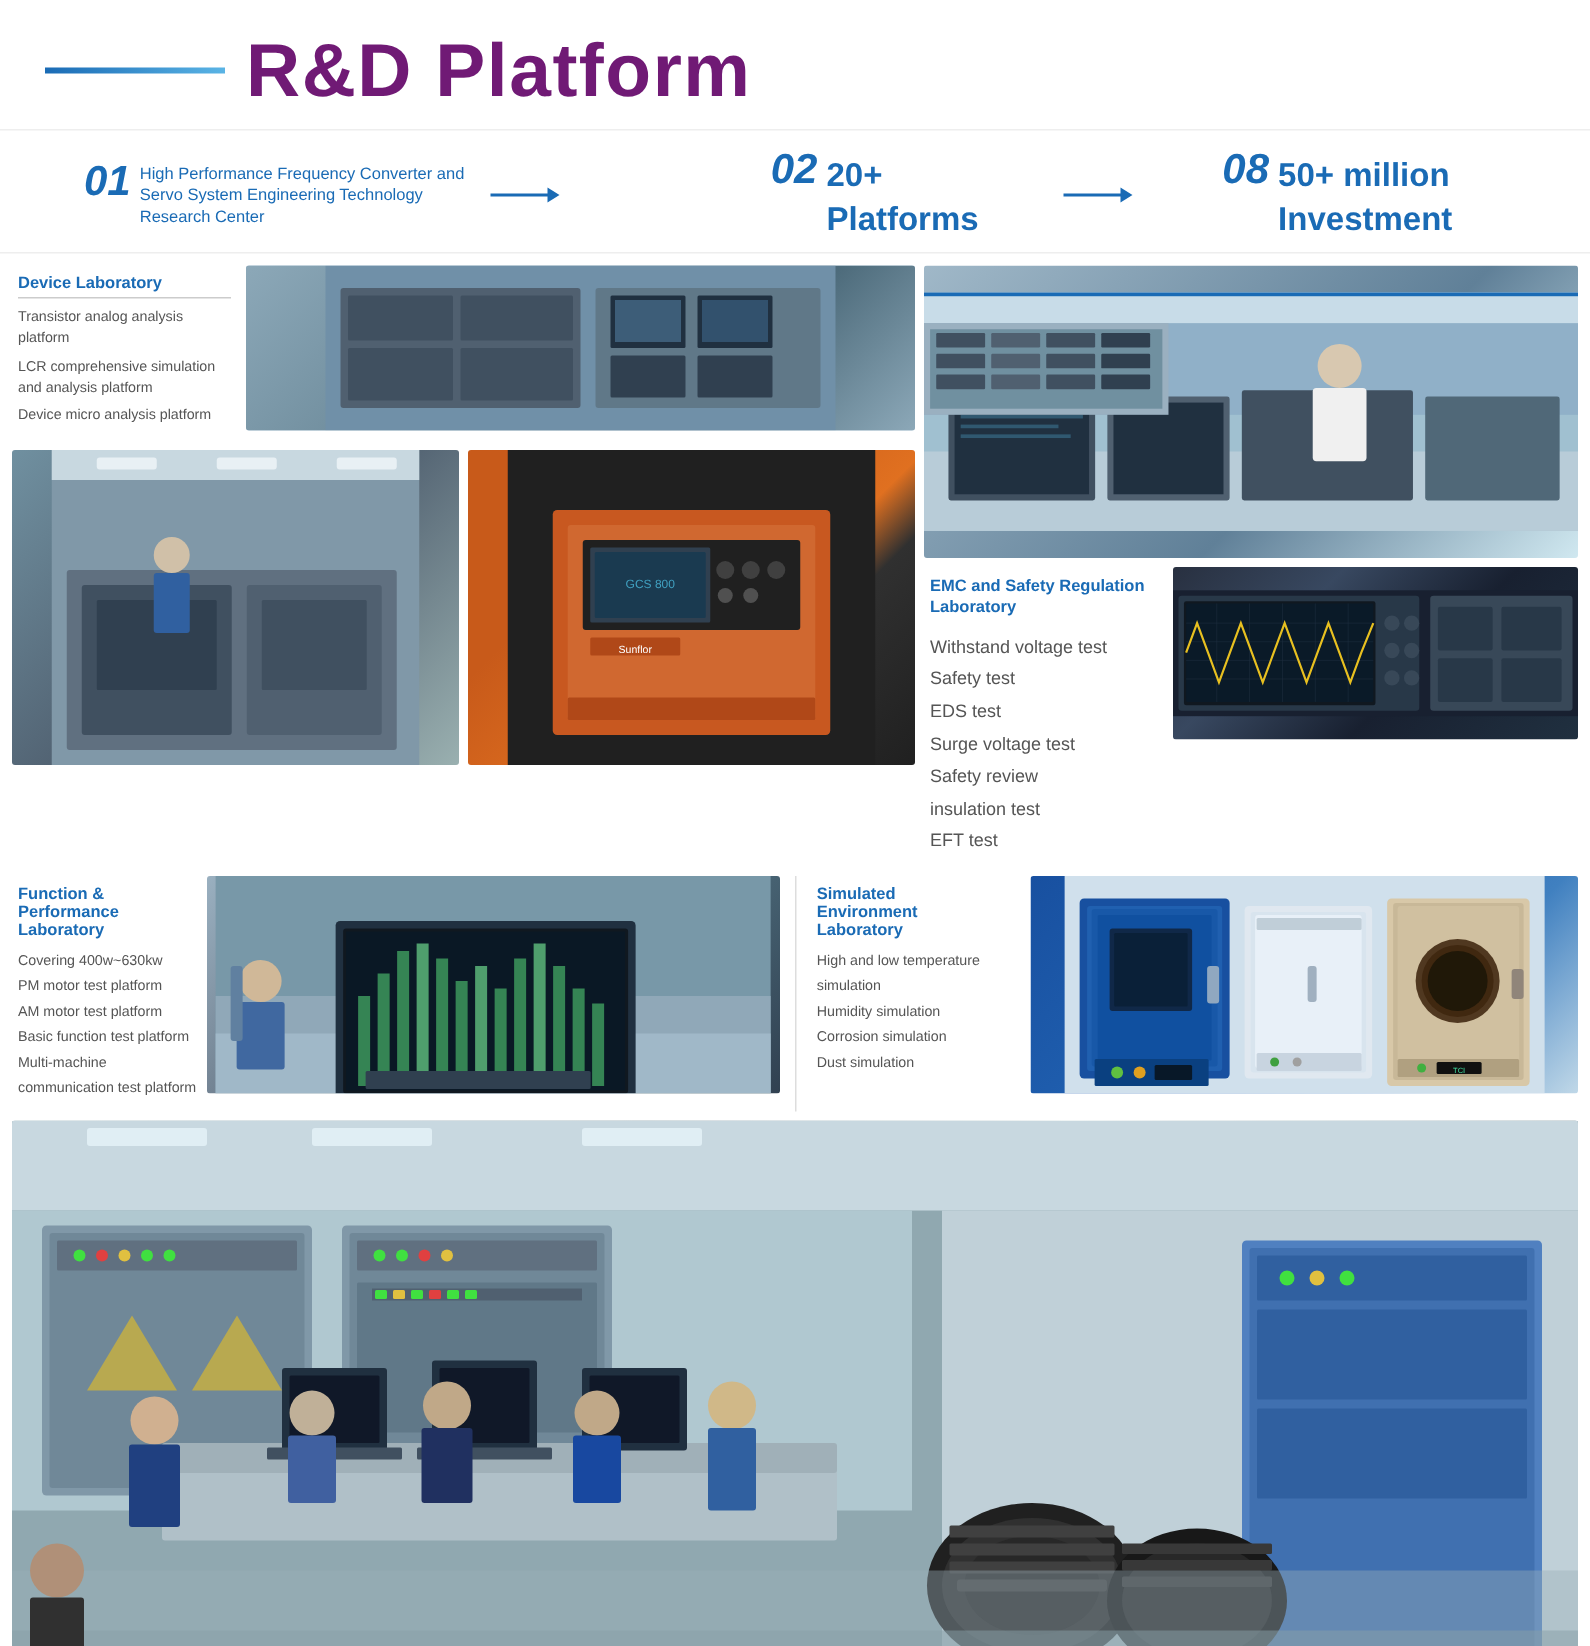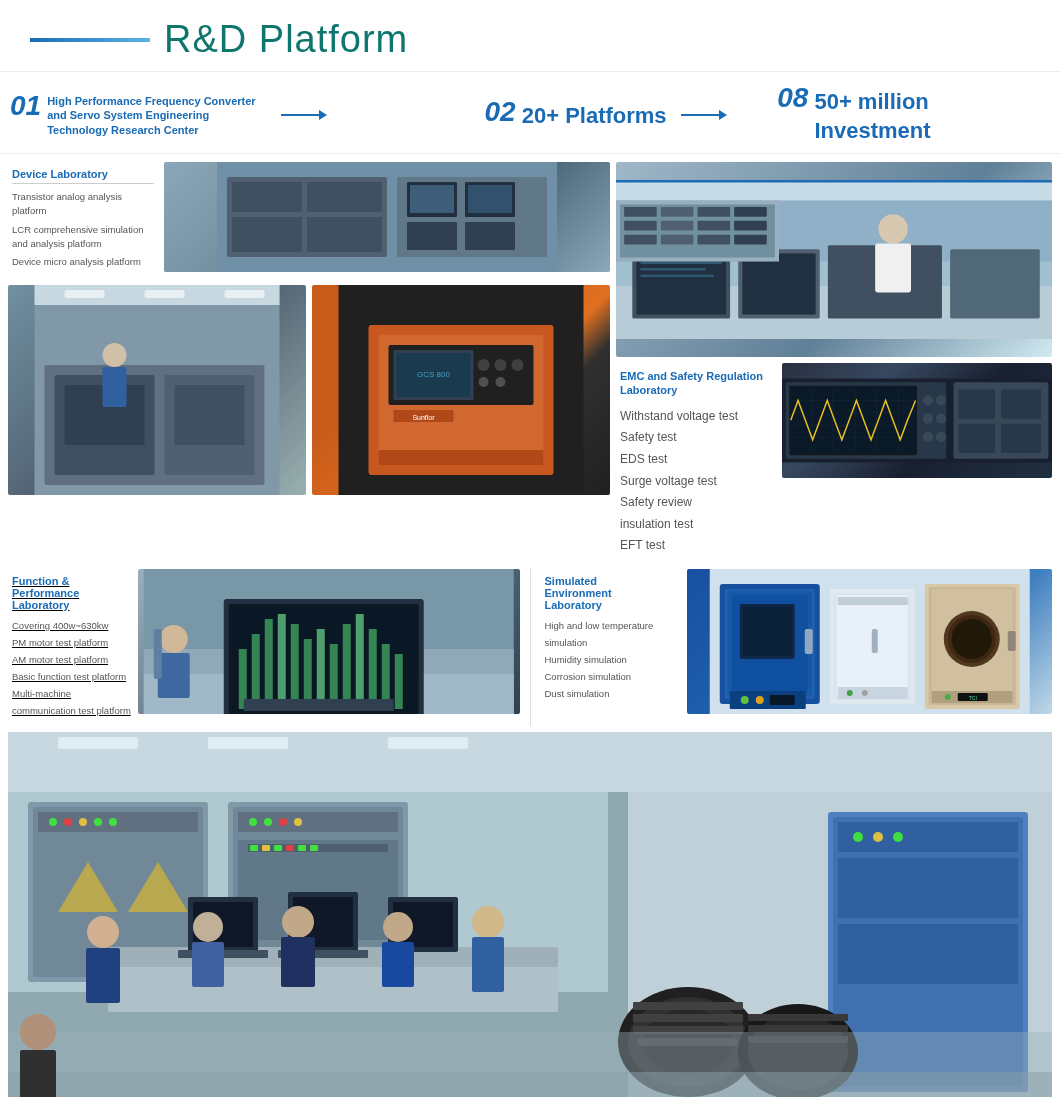--- a/index.html
+++ b/index.html
@@ -19,51 +19,52 @@
       gap: 14px;
       border-bottom: 1px solid #eee;
     }
     .header-line {
       width: 120px;
       height: 4px;
       background: linear-gradient(to right, #1a6bb5, #5ab4e5);
       flex-shrink: 0;
     }
     .header-title {
-      font-size: 38px;
-      font-weight: normal;
-      color: #0f766e;
+      font-size: 50px;
+      font-weight: bold;
+      color: #701a75;
       letter-spacing: 1px;
     }
 
     
     .badges-row {
       display: flex;
       align-items: center;
       padding: 12px 10px 8px 10px;
       gap: 0;
       border-bottom: 1px solid #eee;
     }
     .badge-item {
       display: flex;
       align-items: flex-start;
       gap: 6px;
       flex: 1;
+      margin-left: 46px;
     }
     .badge-num {
       font-size: 28px;
       font-weight: bold;
       color: #1a6bb5;
       line-height: 1;
       font-style: italic;
     }
     .badge-text {
       font-size: 11px;
       color: #1a6bb5;
-      font-weight: bold;
+      font-weight: normal;
       max-width: 220px;
       line-height: 1.3;
       padding-top: 2px;
     }
     .badge-item.large .badge-text {
       font-size: 22px;
       font-weight: bold;
       color: #1a6bb5;
       padding-top: 4px;
     }
@@ -233,21 +234,20 @@
     .middle-section {
       display: flex;
       gap: 6px;
       margin-bottom: 6px;
     }
 
     .func-lab-box {
       display: flex;
       gap: 0;
       flex: 1;
-      text-decoration: underline;
     }
     .func-lab-text {
       width: 130px;
       flex-shrink: 0;
       padding: 6px 4px;
     }
     .func-lab-text h3 {
       font-size: 11px;
       font-weight: bold;
       color: #1a6bb5;

